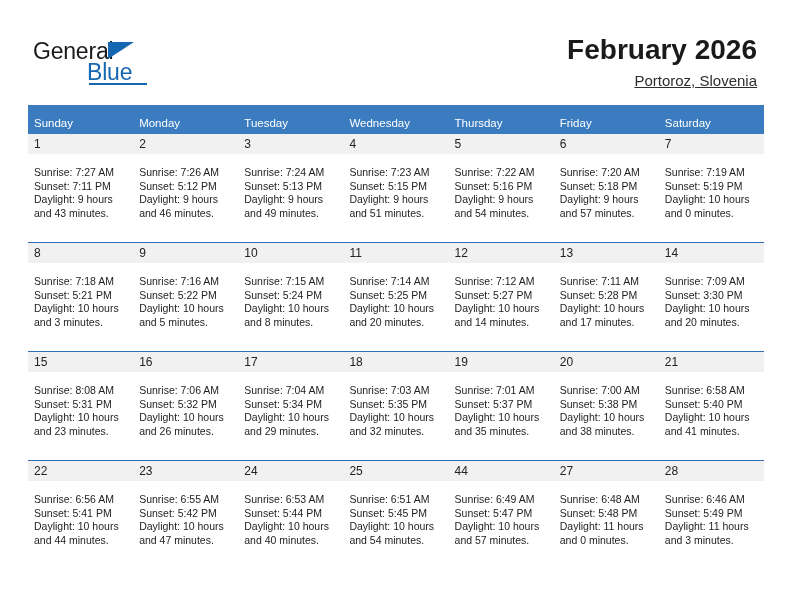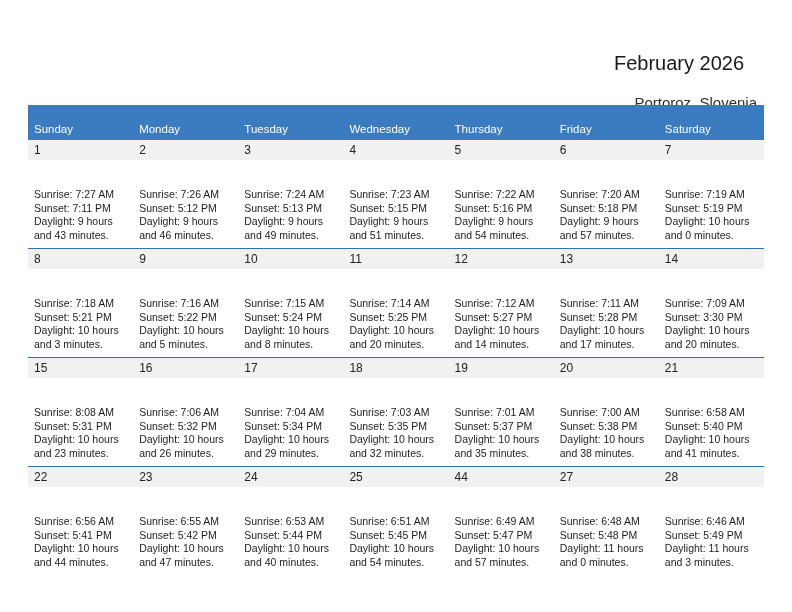--- a/index.html
+++ b/index.html
@@ -73,49 +73,50 @@
     background: #1667b2;
   }
 
   .title-block {
     position: absolute;
     right: 35px;
     top: 33px;
     text-align: right;
   }
   .cal-title {
-    font-size: 20px;
+    font-size: 28px;
     line-height: 34px;
     color: #1a1a1a;
-    font-weight: normal;
-    margin: 13px;
+    font-weight: bold;
+    margin: 0;
   }
   .cal-subtitle {
     font-size: 15px;
     line-height: 20px;
     color: #2e2e2e;
-    margin: 12px 0 0 0;
+    margin: 4px 0 0 0;
+    text-decoration: underline;
   }
 
   
   .calendar {
     position: absolute;
     left: 28px;
     top: 105px;
     width: 736px;
     border-collapse: collapse;
     table-layout: fixed;
   }
   .calendar th {
     background: #3b7cc0;
     color: #ffffff;
     font-size: 11.5px;
     font-weight: normal;
     text-align: left;
-    padding: 18px 0 5px 6px;
+    padding: 12px 0 5px 6px;
     height: 12px;
   }
   .weekrow > td {
     vertical-align: top;
     padding: 0;
     border-top: 1px solid #2f6fb5;
     height: 108px;
   }
   .weekrow.first > td {
     border-top: none;
@@ -126,33 +127,38 @@
     color: #222222;
     padding: 3px 0 3px 6px;
     height: 14px;
     line-height: 14px;
   }
   .daybody {
     padding: 12px 6px 0 6px;
     font-size: 10.5px;
     line-height: 13.5px;
     color: #1d1d1d;
-    margin-top: 16px;
   }
   .daybody div {
     white-space: nowrap;
   }
 </style>
 </head>
 <body>
 
 <div class="page">
 
   <div class="header">
 
+    <div class="logo">
+      <span class="logo-general">General</span>
+      <span class="logo-triangle"></span>
+      <span class="logo-blue">Blue</span>
+      <span class="logo-underline"></span>
+    </div>
 
     <div class="title-block">
       <h1 class="cal-title">February 2026</h1>
       <p class="cal-subtitle">Portoroz, Slovenia</p>
     </div>
 
   </div>
 
   <table class="calendar">
     <thead>

